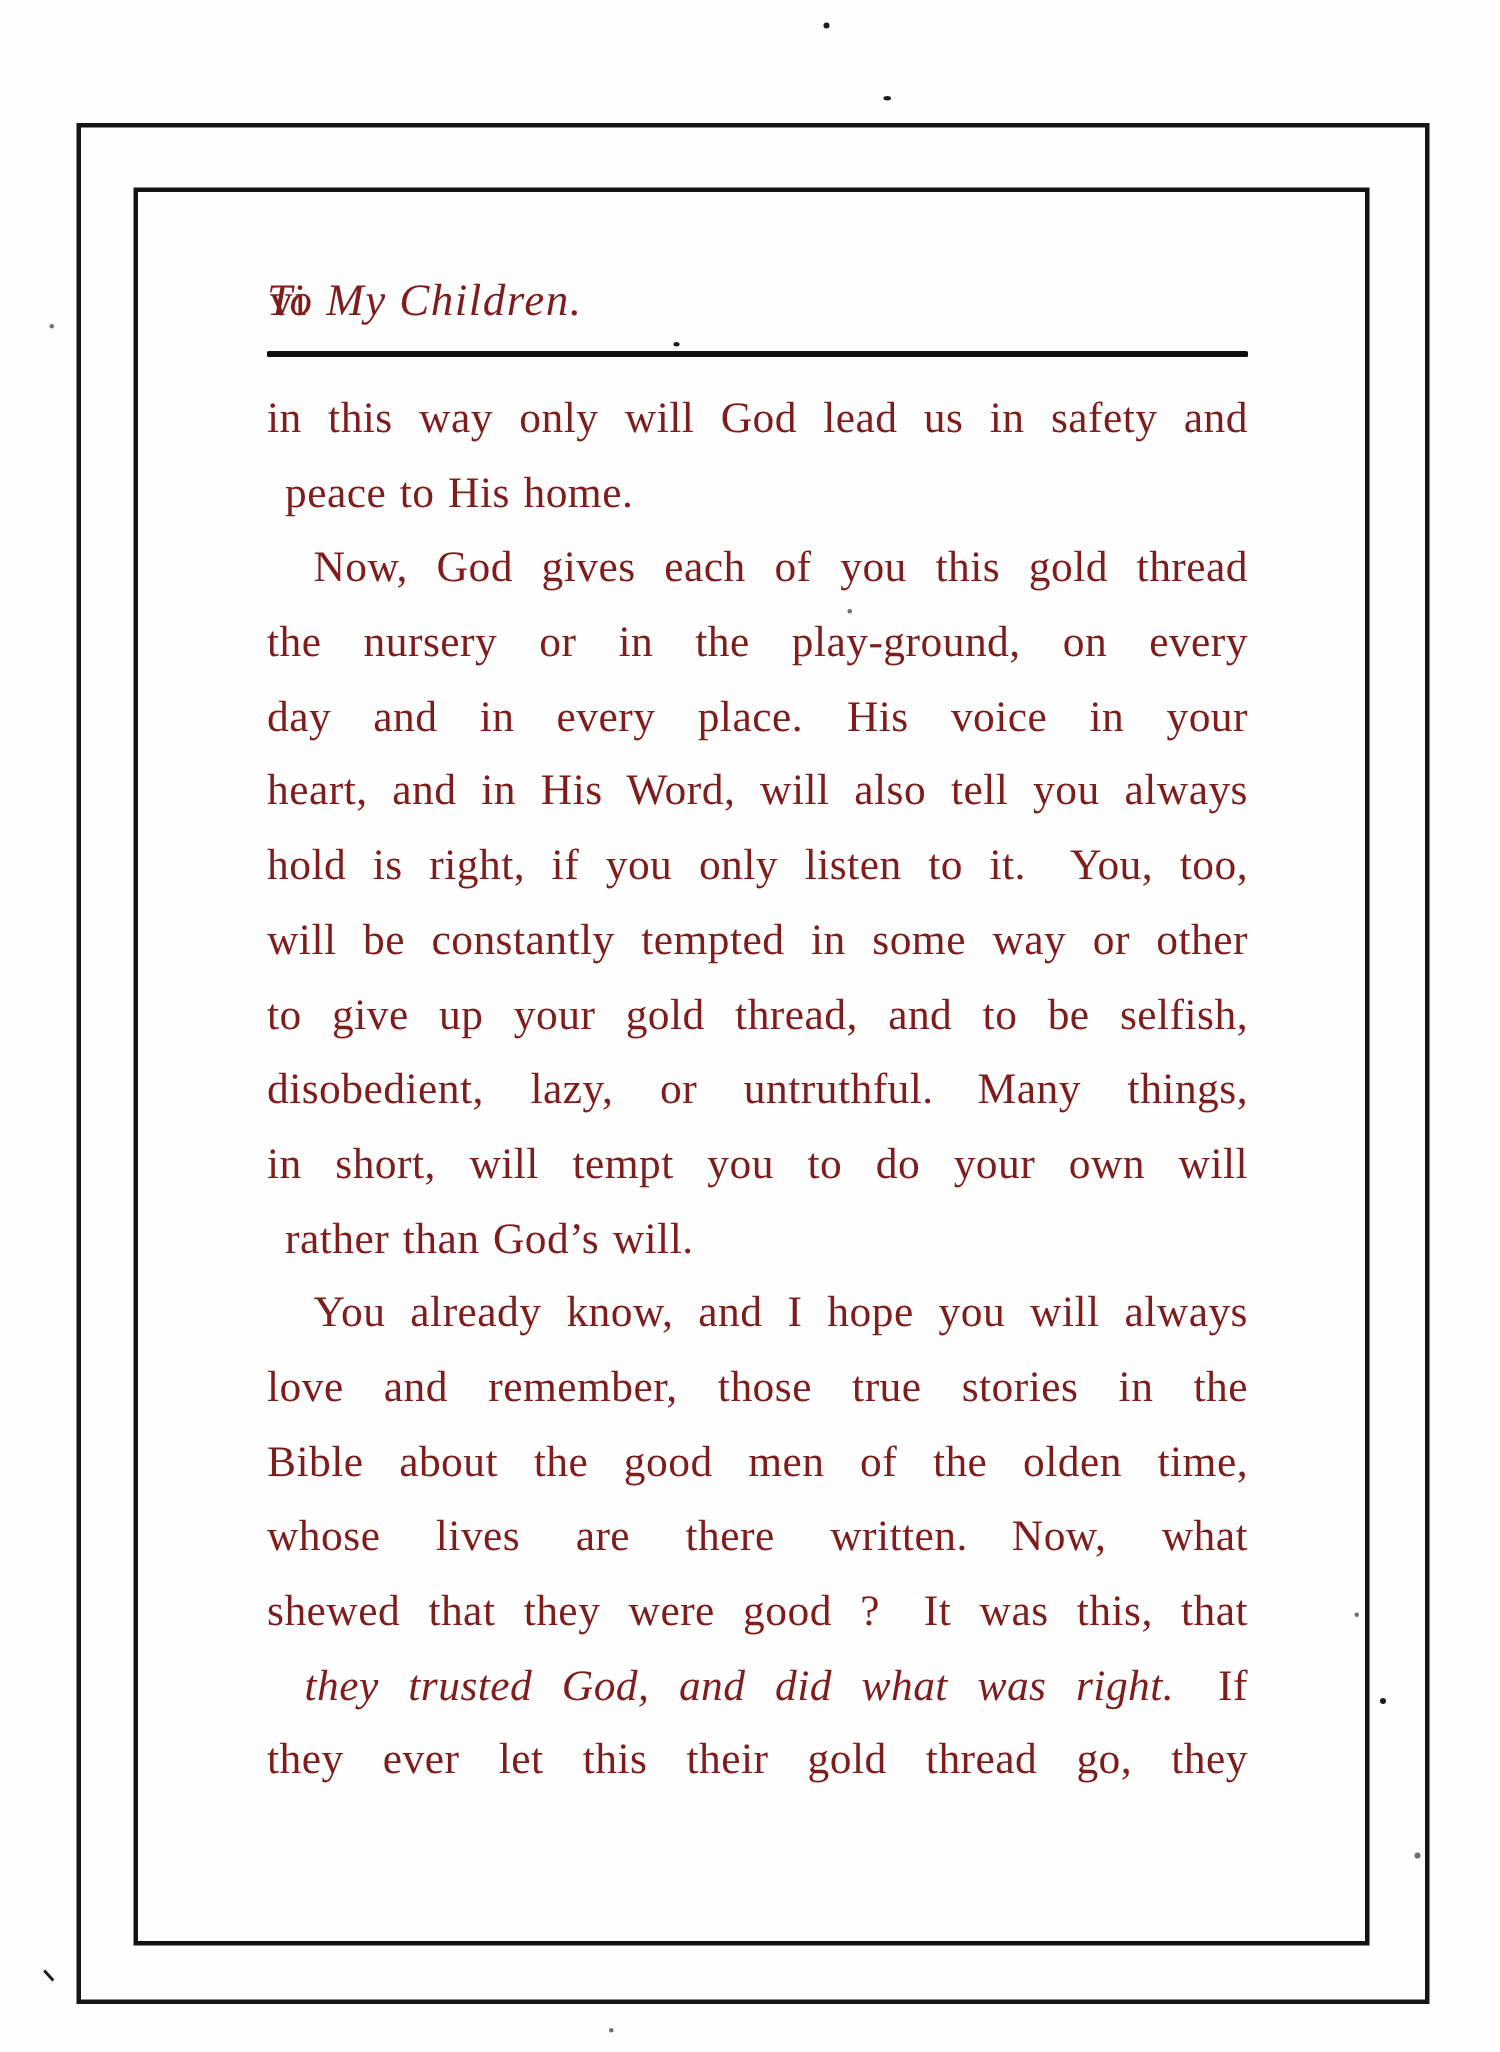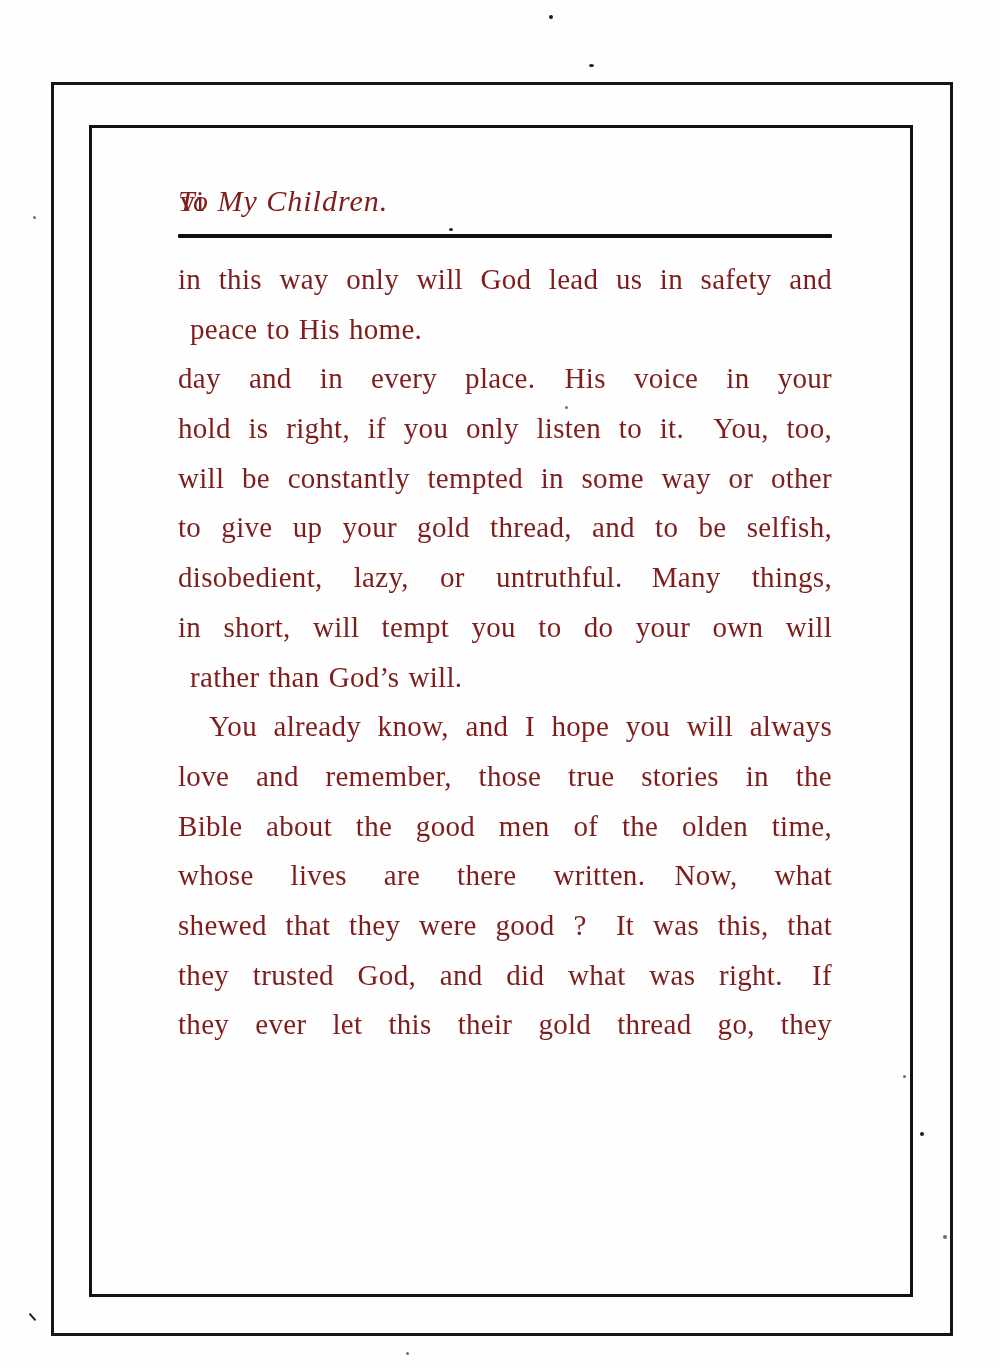--- a/index.html
+++ b/index.html
@@ -83,20 +83,22 @@
     white-space: normal;
   }
   .line.no-just {
     text-align-last: left;
     margin-left: 12px;
   }
   .line.indent {
     text-indent: 31px;
   }
   .seg-italic {
+    font-style: italic;
+    margin-left: 25px;
   }
   .speck {
     position: absolute;
     background: #1c1c1c;
     border-radius: 50%;
   }
   .speck.faint {
     background: #6e6e6e;
   }
   .speck.tick {
@@ -114,21 +116,24 @@
 
   <div class="content">
     <div class="header">
       <span class="folio">vi</span>
       <span class="running-title">To My Children.</span>
     </div>
     <div class="header-rule"></div>
     <div class="body-text" id="body-lines">
         <div class="line"><span>in this way only will God lead us in safety and</span></div>
         <div class="line no-just"><span>peace to His home.</span></div>
+        <div class="line indent"><span>Now, God gives each of you this gold thread</span></div>
+        <div class="line"><span>the nursery or in the play-ground, on every</span></div>
         <div class="line"><span>day and in every place. His voice in your</span></div>
+        <div class="line"><span>heart, and in His Word, will also tell you always</span></div>
         <div class="line"><span>hold is right, if you only listen to it. You, too,</span></div>
         <div class="line"><span>will be constantly tempted in some way or other</span></div>
         <div class="line"><span>to give up your gold thread, and to be selfish,</span></div>
         <div class="line"><span>disobedient, lazy, or untruthful. Many things,</span></div>
         <div class="line"><span>in short, will tempt you to do your own will</span></div>
         <div class="line no-just"><span>rather than God’s will.</span></div>
         <div class="line indent"><span>You already know, and I hope you will always</span></div>
         <div class="line"><span>love and remember, those true stories in the</span></div>
         <div class="line"><span>Bible about the good men of the olden time,</span></div>
         <div class="line"><span>whose lives are there written. Now, what</span></div>

